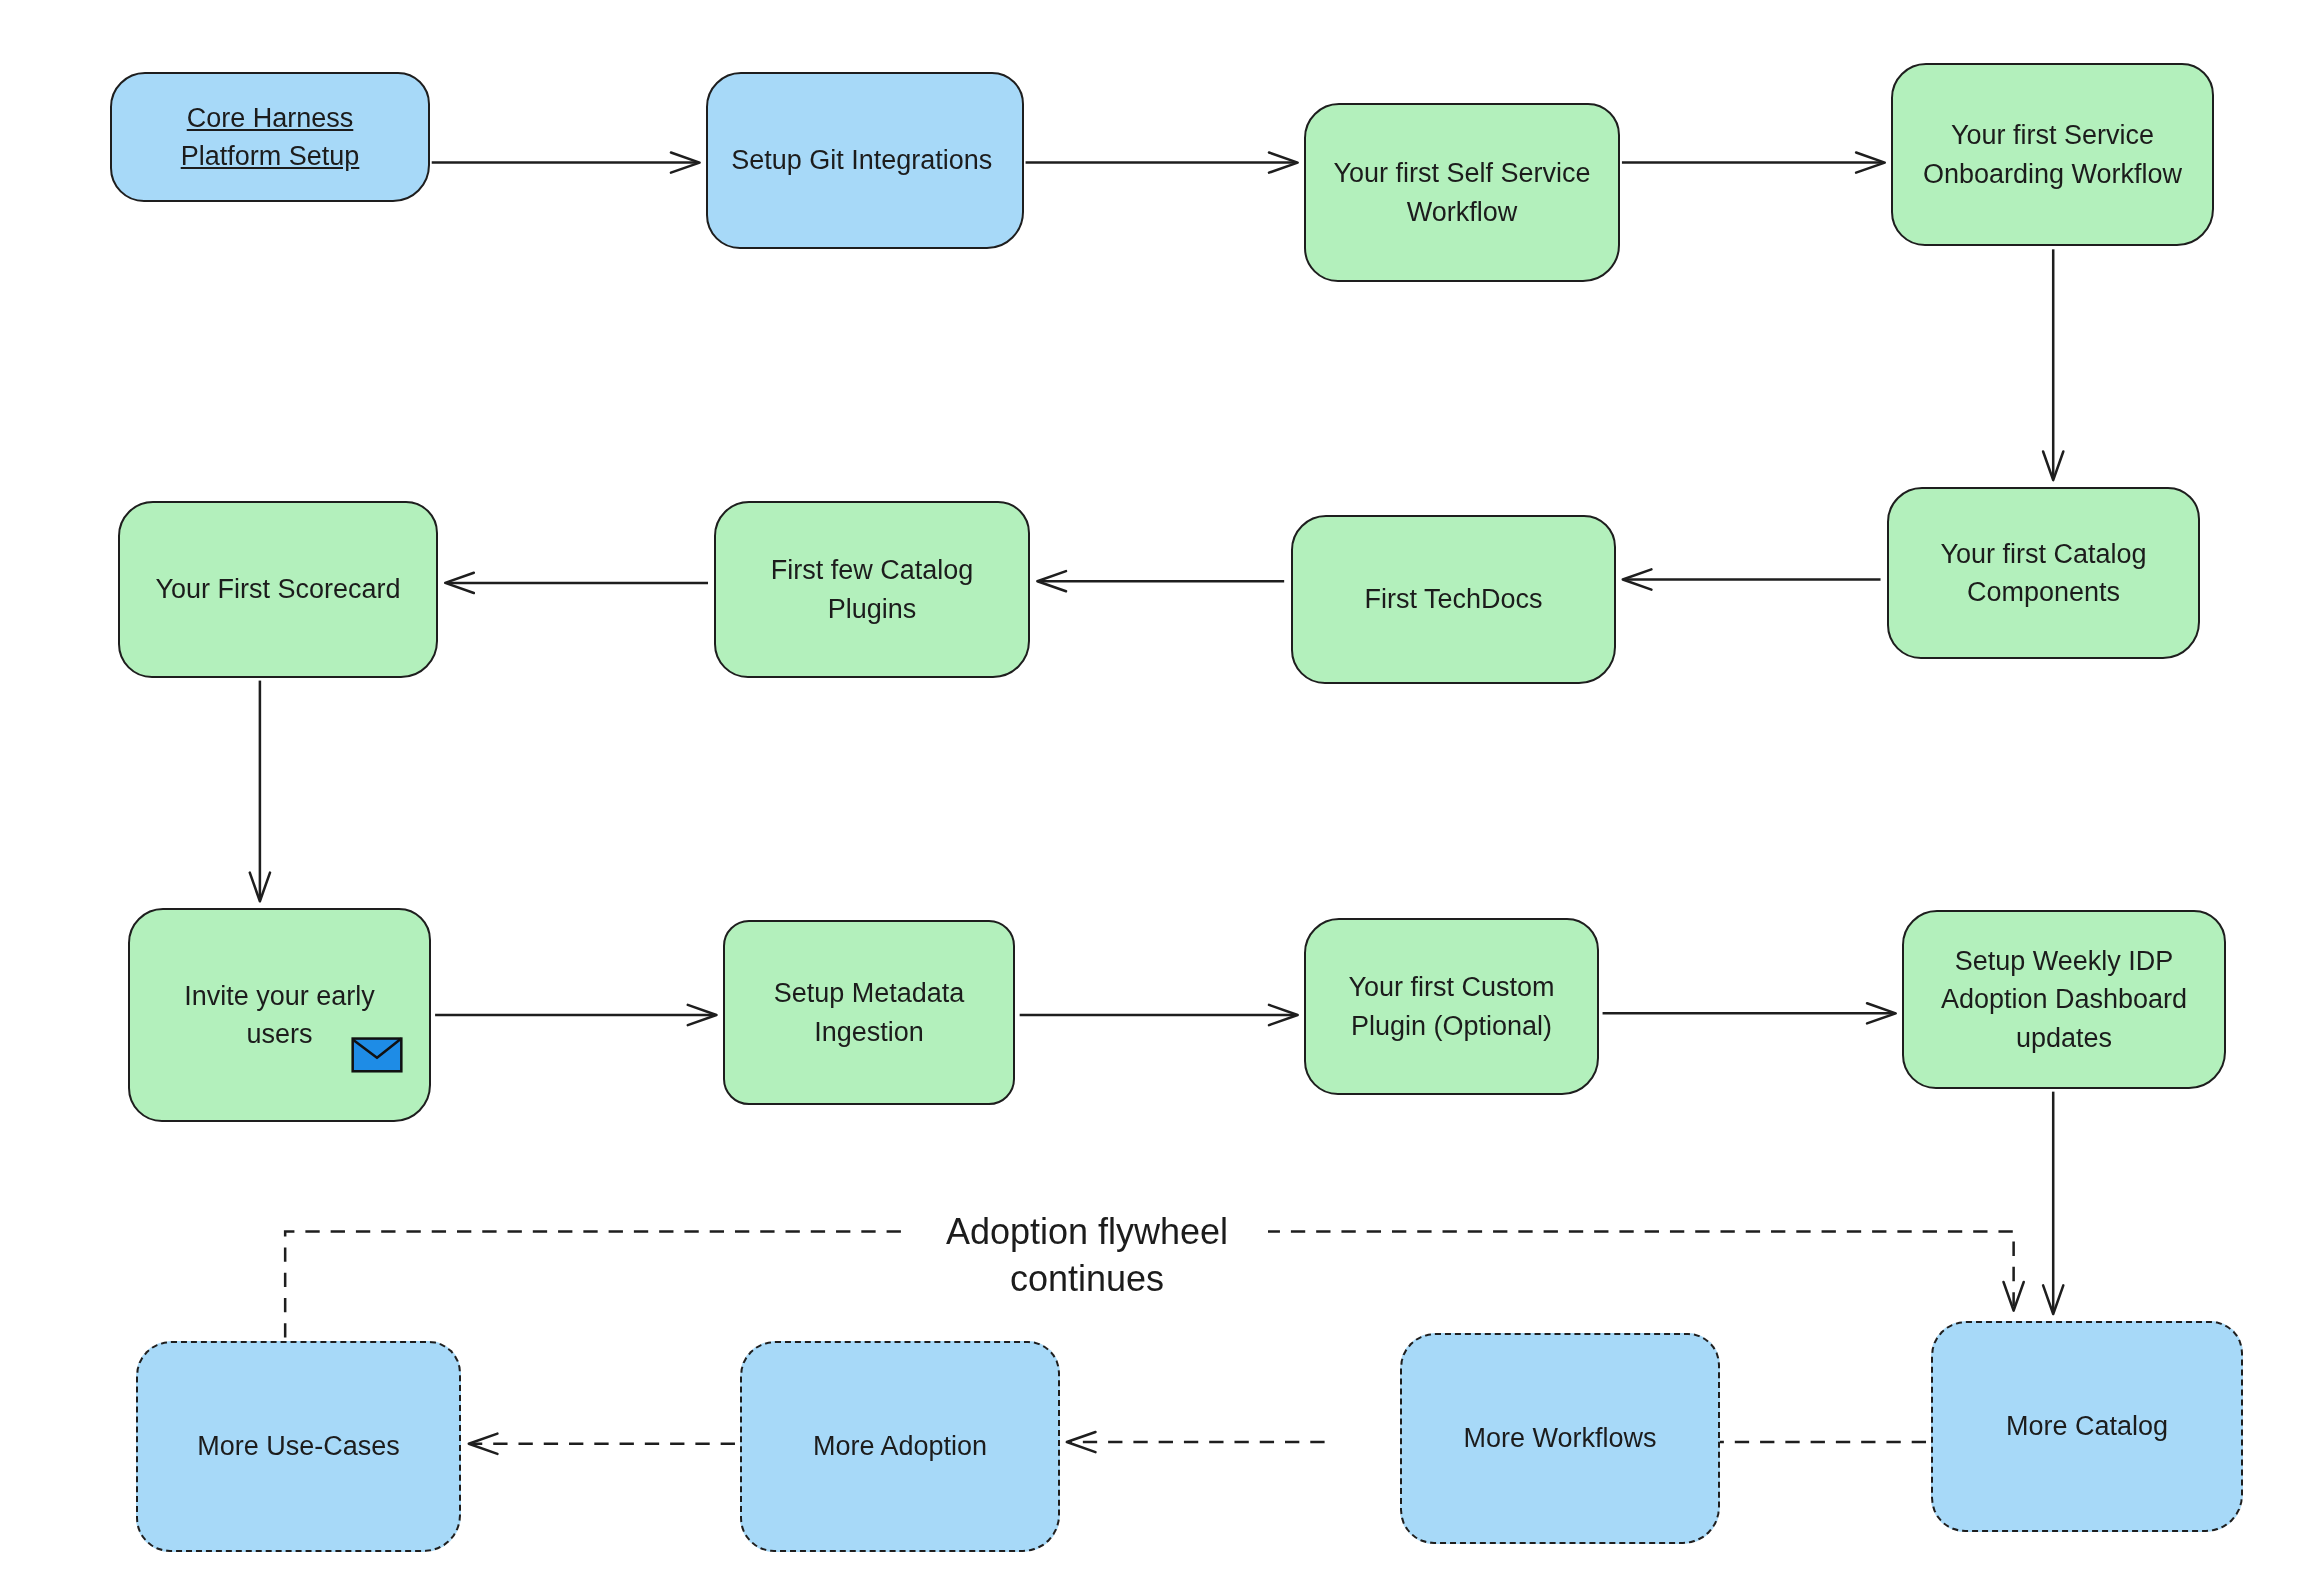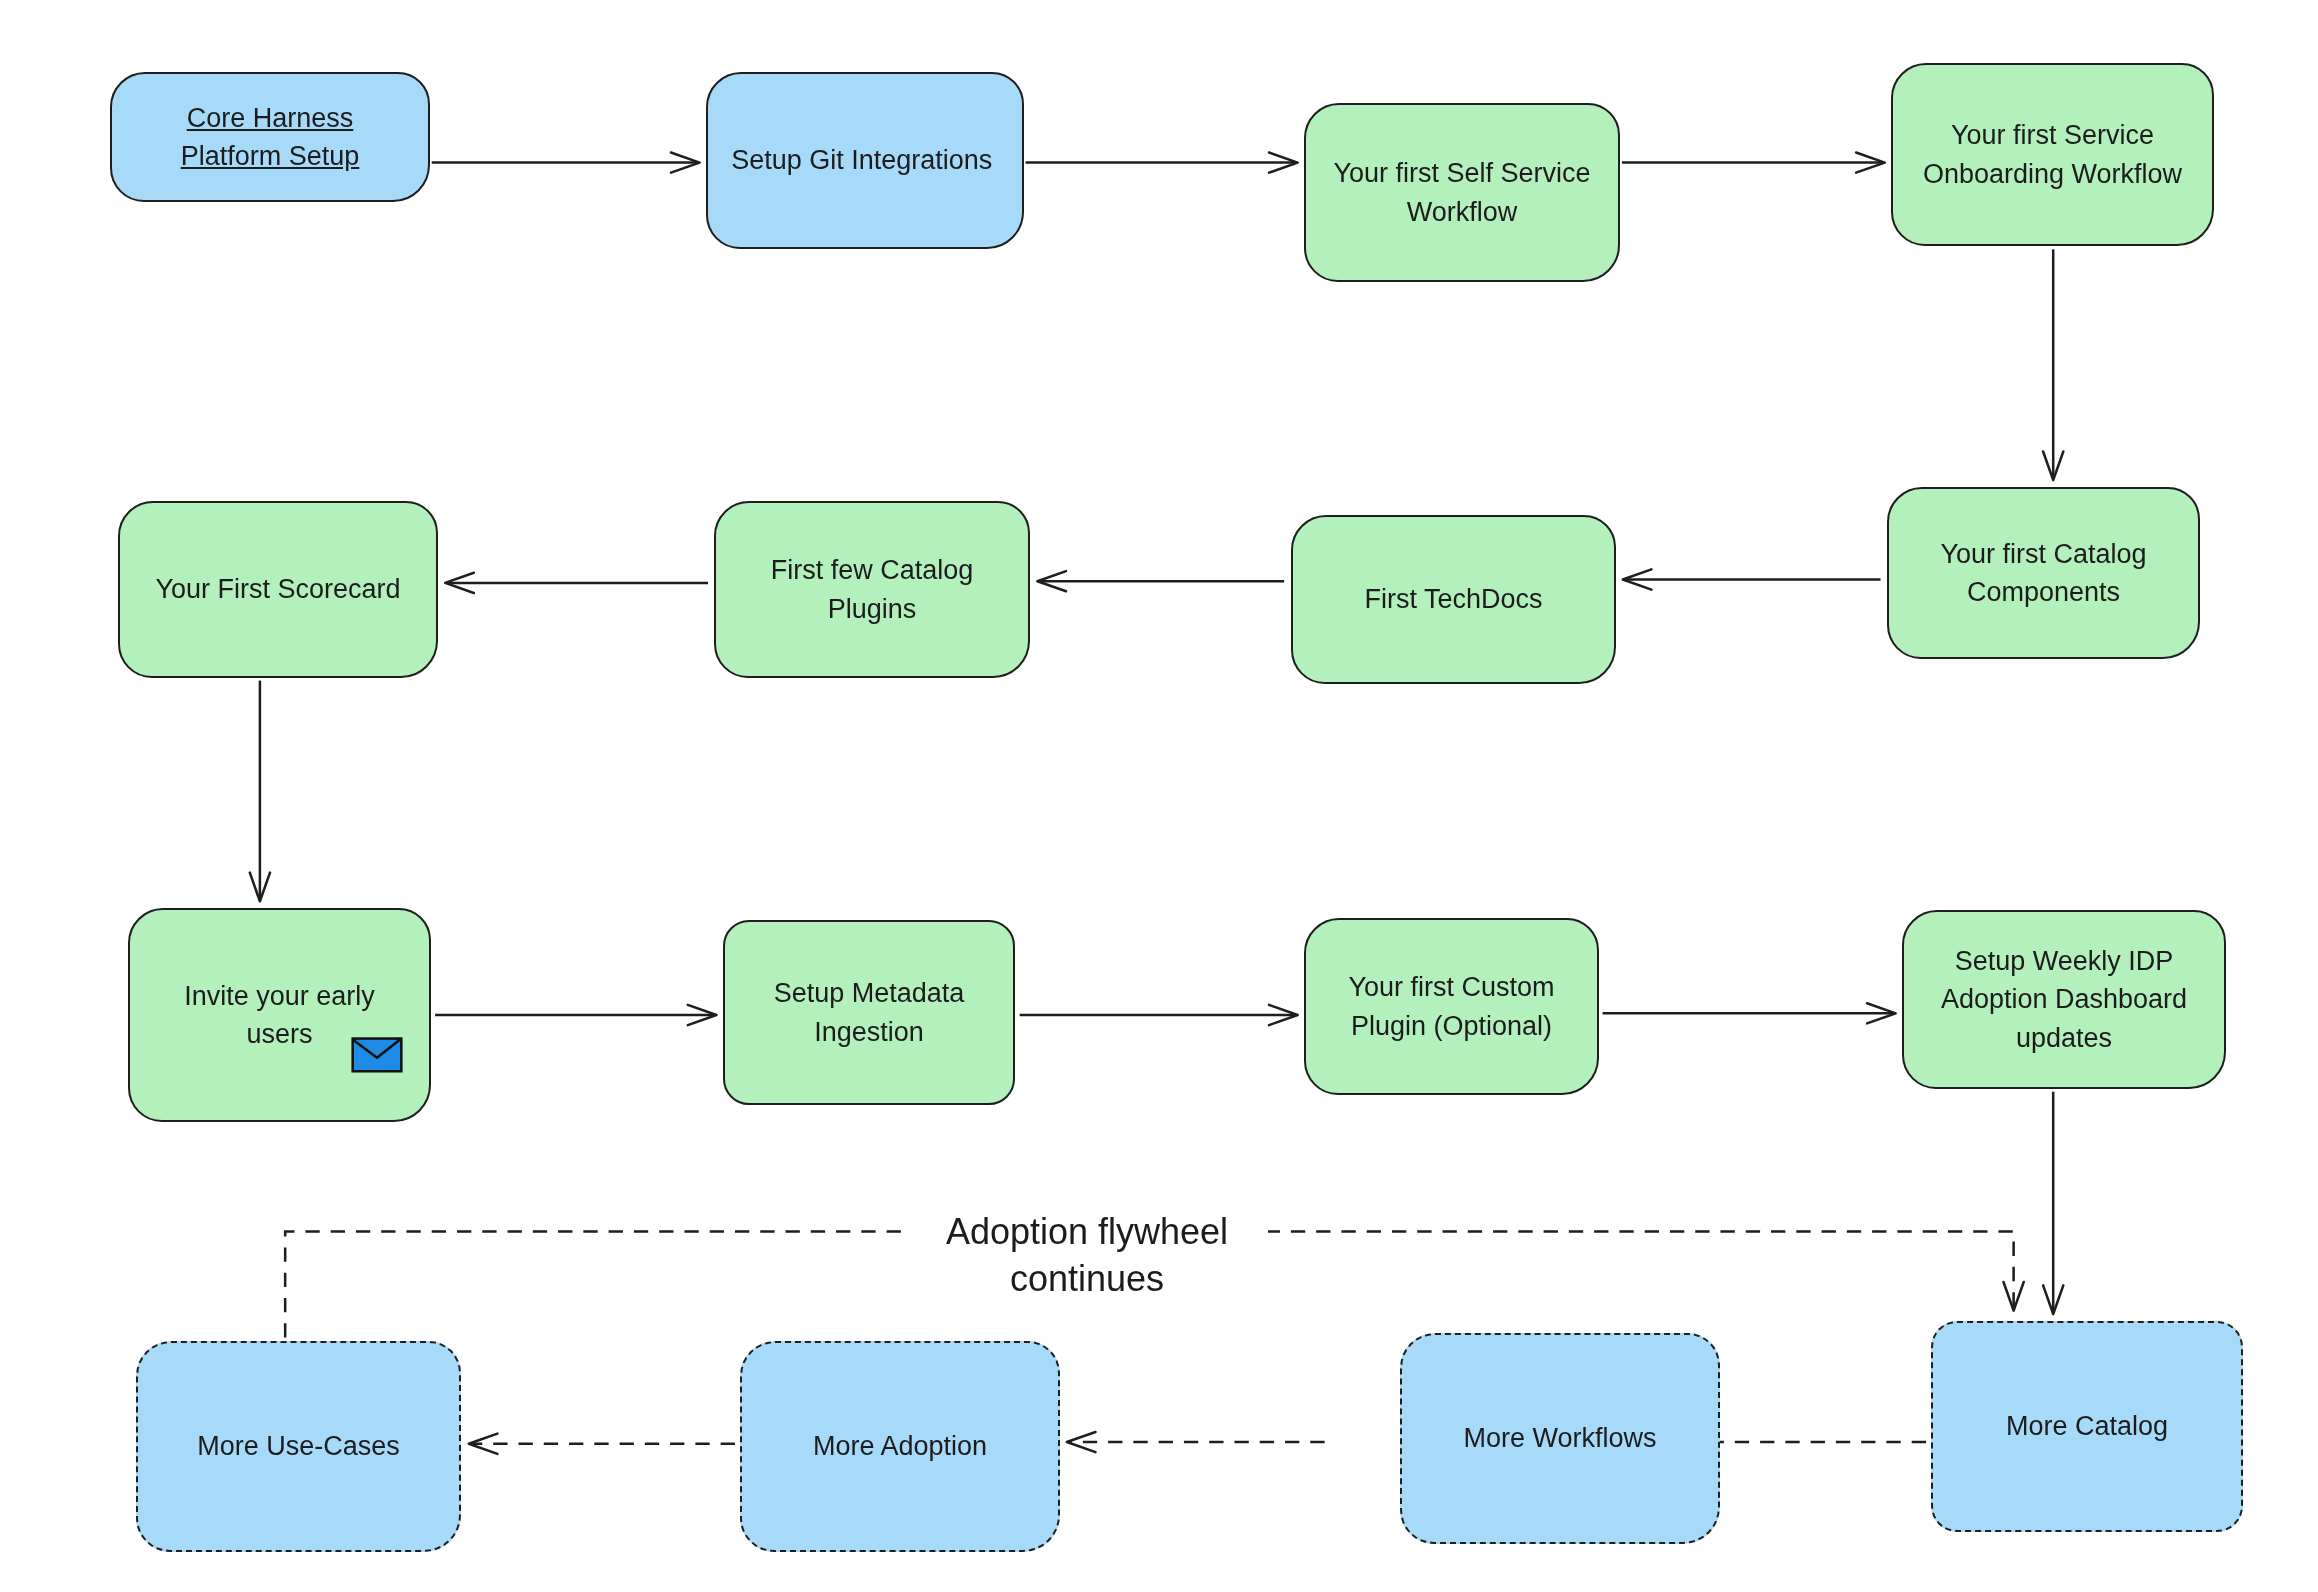--- a/index.html
+++ b/index.html
@@ -110,21 +110,21 @@
   </div>
   <div class="node green" style="left:1304px;top:918px;width:295px;height:177px;">
     <span class="label">Your first Custom Plugin (Optional)</span>
   </div>
   <div class="node green" style="left:1902px;top:910px;width:324px;height:179px;">
     <span class="label">Setup Weekly IDP Adoption Dashboard updates</span>
   </div>
 
   <div class="flywheel-label">Adoption flywheel continues</div>
 
-  <div class="node dashed" style="left:1931px;top:1321px;width:312px;height:211px;border-radius:26px;">
+  <div class="node dashed" style="left:1931px;top:1321px;width:312px;height:211px;">
     <span class="label">More Catalog</span>
   </div>
   <div class="node dashed" style="left:1400px;top:1333px;width:320px;height:211px;">
     <span class="label">More Workflows</span>
   </div>
   <div class="node dashed" style="left:740px;top:1341px;width:320px;height:211px;">
     <span class="label">More Adoption</span>
   </div>
   <div class="node dashed" style="left:136px;top:1341px;width:325px;height:211px;">
     <span class="label">More Use-Cases</span>

